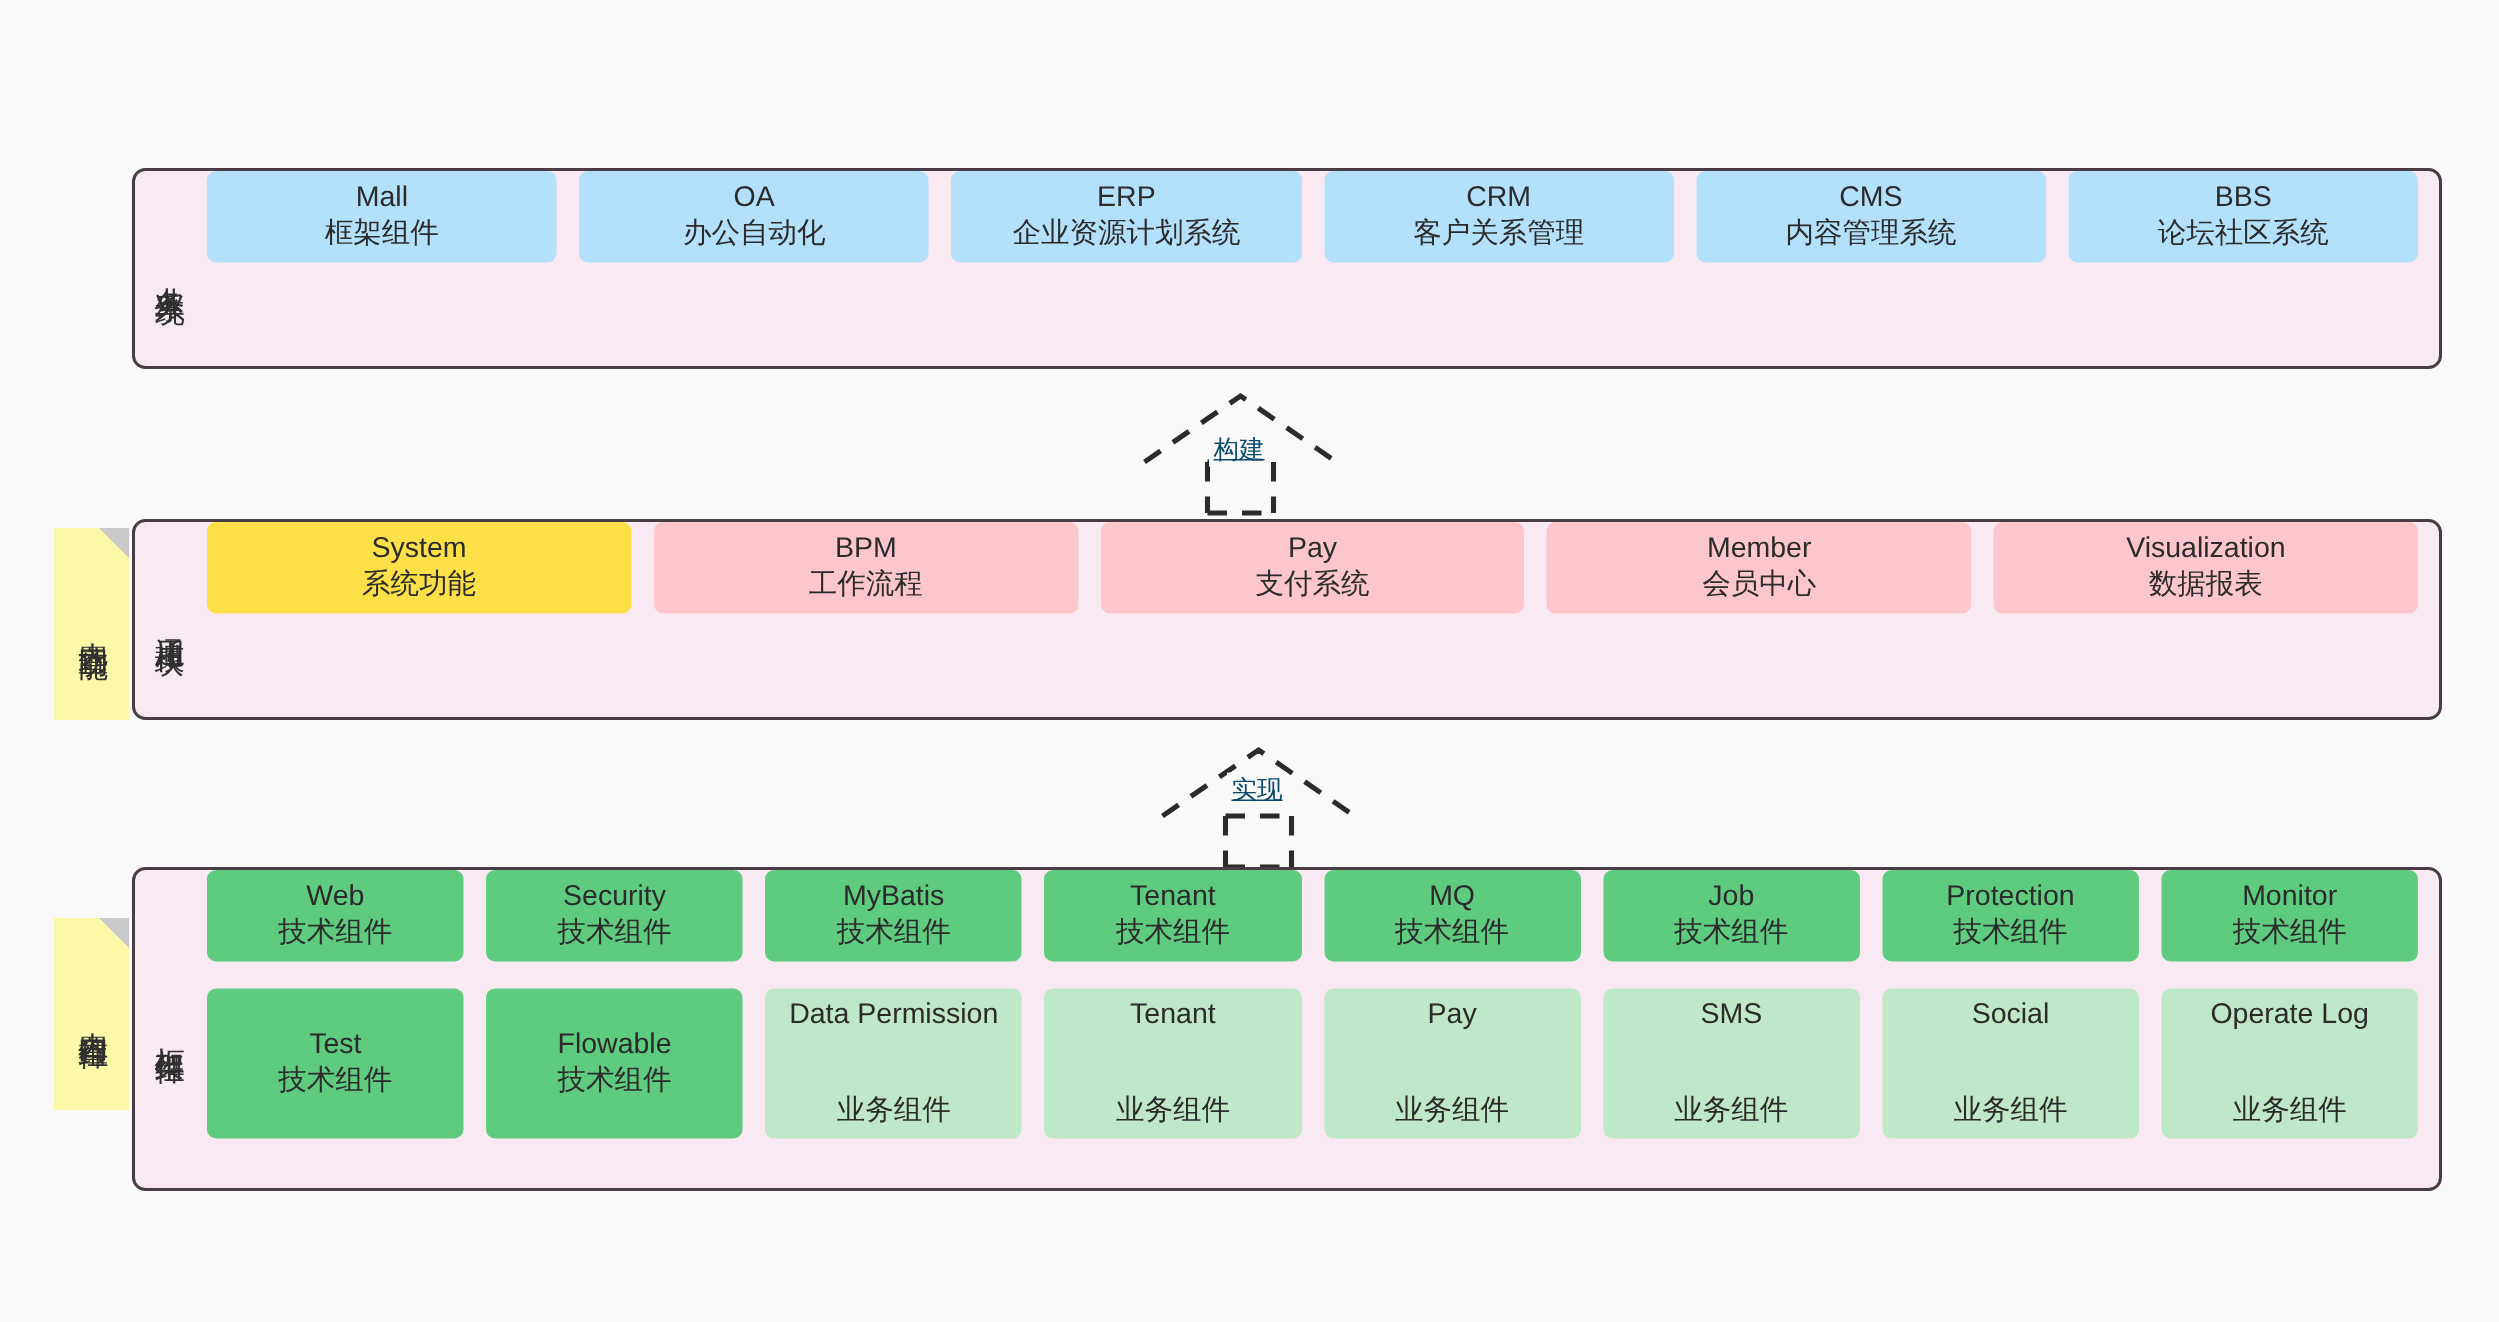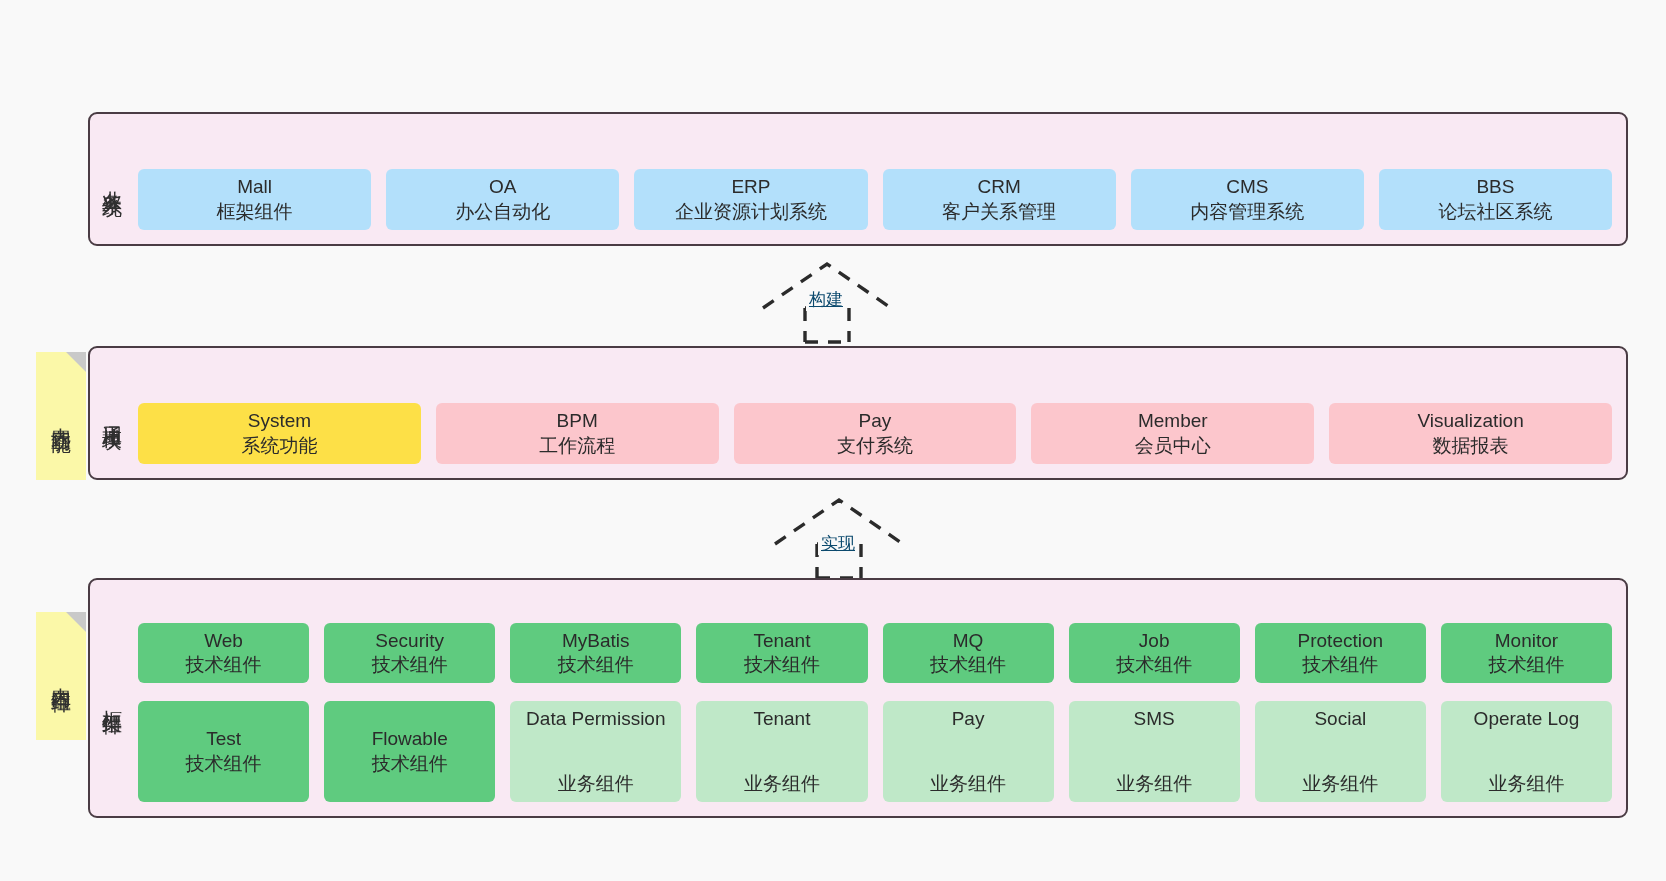--- a/index.html
+++ b/index.html
@@ -35,21 +35,21 @@
     writing-mode:vertical-rl;
     text-orientation:upright;
     letter-spacing:2px;
     white-space:nowrap;
     user-select:none;
   }
   .layer-body{
     flex:1 1 auto;
     display:flex;
     flex-direction:column;
-    justify-content:flex-end;
+    justify-content:flex-start;
     gap:18px;
     padding:0 14px 14px 4px;
     box-sizing:border-box;
   }
   .row{
     display:flex;
     gap:15px;
     align-items:stretch;
   }
   .card{
@@ -196,29 +196,29 @@
 
       </div>
     </div>
   </div>
 
   <div class="arrow" style="left:772px;top:494px;width:140px;height:86px;">
     <svg width="140" height="86" viewBox="0 0 140 86" fill="none">
       <path d="M3 50 L67 6 L131 50" stroke="#2b2b2b" stroke-width="3.4" stroke-dasharray="13 10" fill="none" stroke-linecap="butt"></path>
       <path d="M45 50 L45 84 M89 50 L89 84 M45 50 L89 50 M45 84 L89 84" stroke="#2b2b2b" stroke-width="3.4" stroke-dasharray="13 10" fill="none"></path>
     </svg>
-    <span class="arrow-label" style="left:46px;top:38px;">实现</span>
+    <span class="arrow-label" style="left:46px;top:21px;">实现</span>
   </div>
 
   <div class="note" style="left:36px;top:612px;width:50px;height:128px;">
     <span class="fold"></span>
     <span>内置组件</span>
   </div>
 
-  <div class="layer" style="left:88px;top:578px;width:1540px;height:240px;">
+  <div class="layer" style="left:88px;top:578px;width:1540px;height:216px;">
     <div class="layer-title">框架组件</div>
     <div class="layer-body">
 
       <div class="row">
         <div class="card c-green">
           <span class="c-en">Web</span>
           <span class="c-cn">技术组件</span>
         </div>
         <div class="card c-green">
           <span class="c-en">Security</span>

